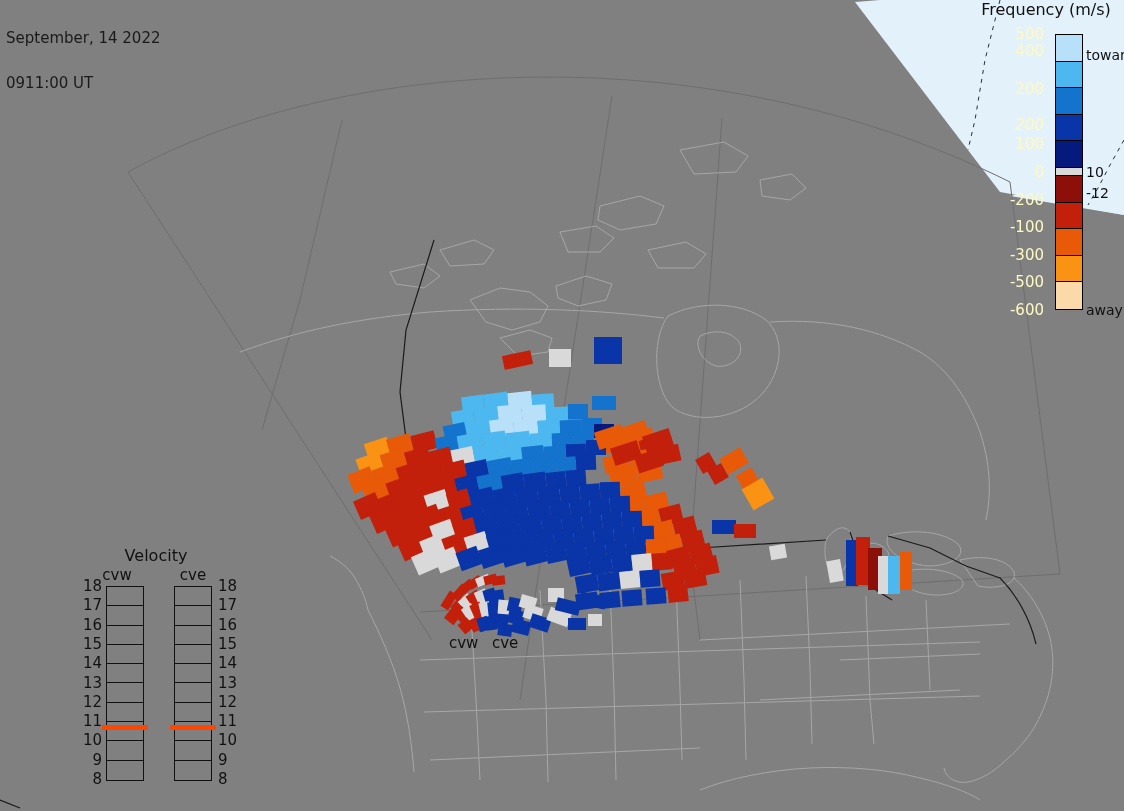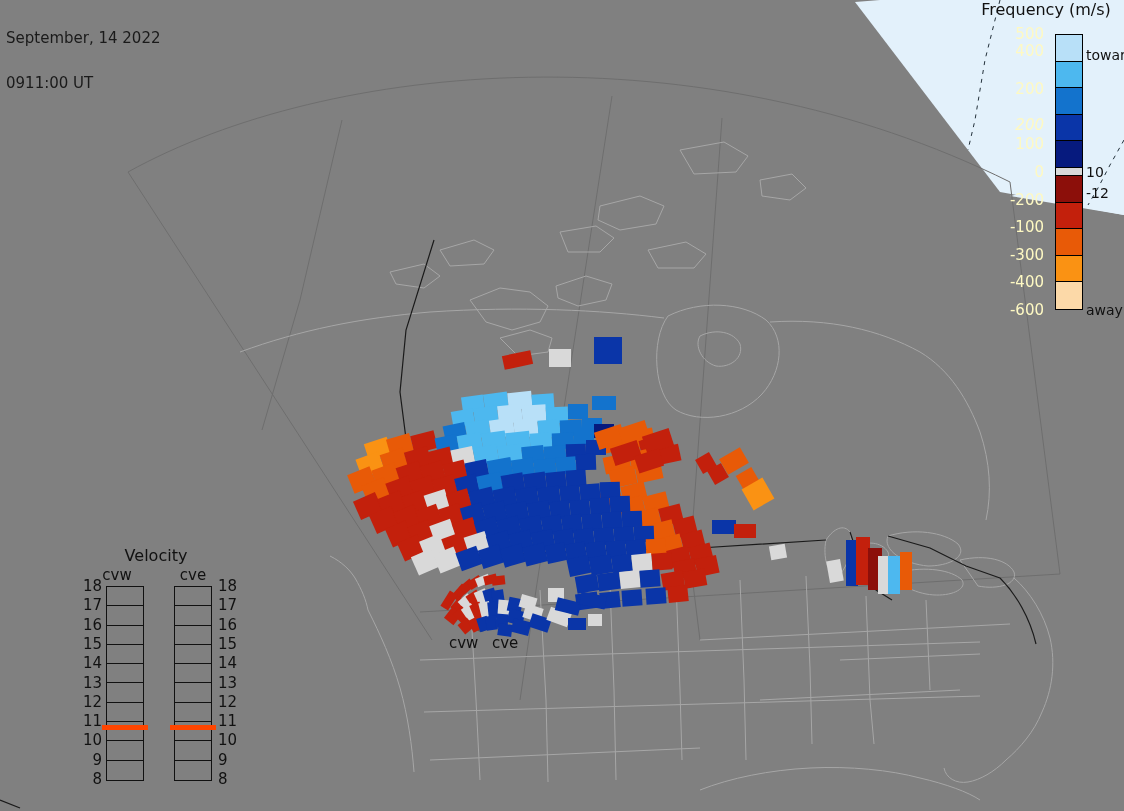--- a/index.html
+++ b/index.html
@@ -403,21 +403,21 @@
     <div id="cbticks">
         <div class="cbtick" style="top: 27px;">500</div>
         <div class="cbtick" style="top: 44px;">400</div>
         <div class="cbtick" style="top: 82.2px;">200</div>
         <div class="cbtick" style="top: 118px; font-style: italic;">200</div>
         <div class="cbtick" style="top: 137.4px;">100</div>
         <div class="cbtick" style="top: 165px;">0</div>
         <div class="cbtick" style="top: 192.6px;">-200</div>
         <div class="cbtick" style="top: 220.2px;">-100</div>
         <div class="cbtick" style="top: 247.8px;">-300</div>
-        <div class="cbtick" style="top: 275.4px;">-400</div>
+        <div class="cbtick" style="top: 275.4px;">-500</div>
         <div class="cbtick" style="top: 303px;">-600</div>
       </div>
     <div id="cbbox">
         <div class="cbband" style="background: rgb(184, 224, 248); height: 26.6px;"></div>
         <div class="cbband" style="background: rgb(77, 184, 239); height: 26.6px;"></div>
         <div class="cbband" style="background: rgb(19, 115, 205); height: 26.6px;"></div>
         <div class="cbband" style="background: rgb(10, 53, 168); height: 26.6px;"></div>
         <div class="cbband" style="background: rgb(6, 26, 126); height: 26.6px;"></div>
         <div class="cbband" style="background: rgb(217, 217, 217); height: 8px;"></div>
         <div class="cbband" style="background: rgb(140, 15, 10); height: 26.6px;"></div>

